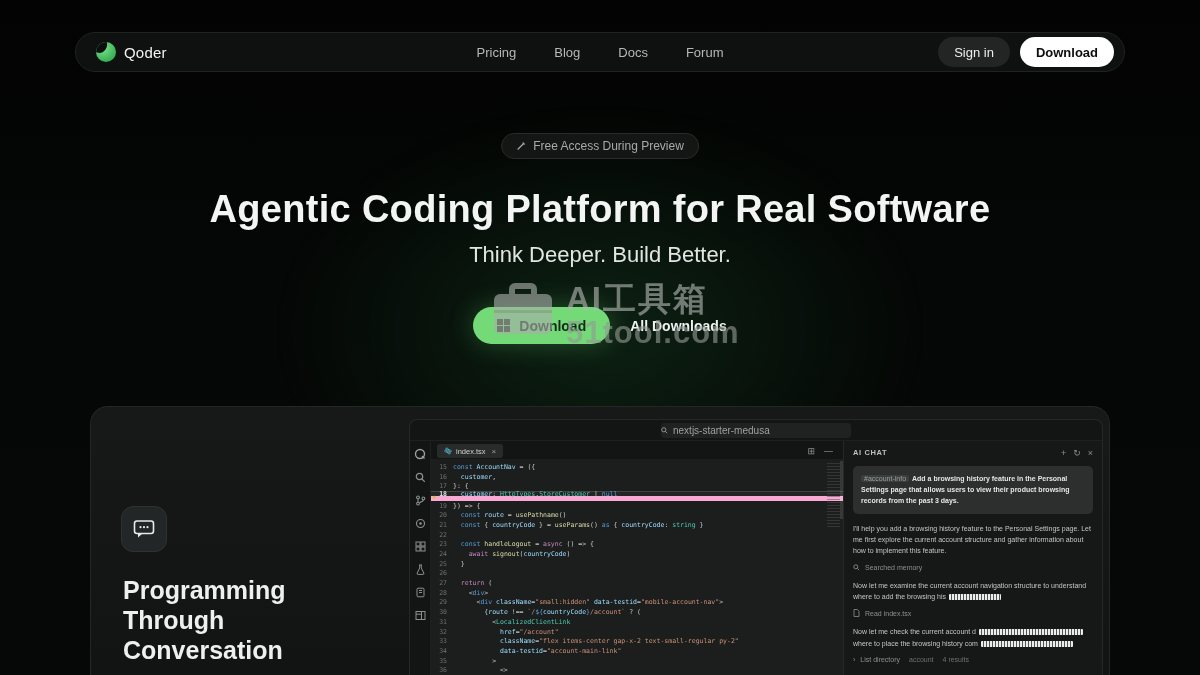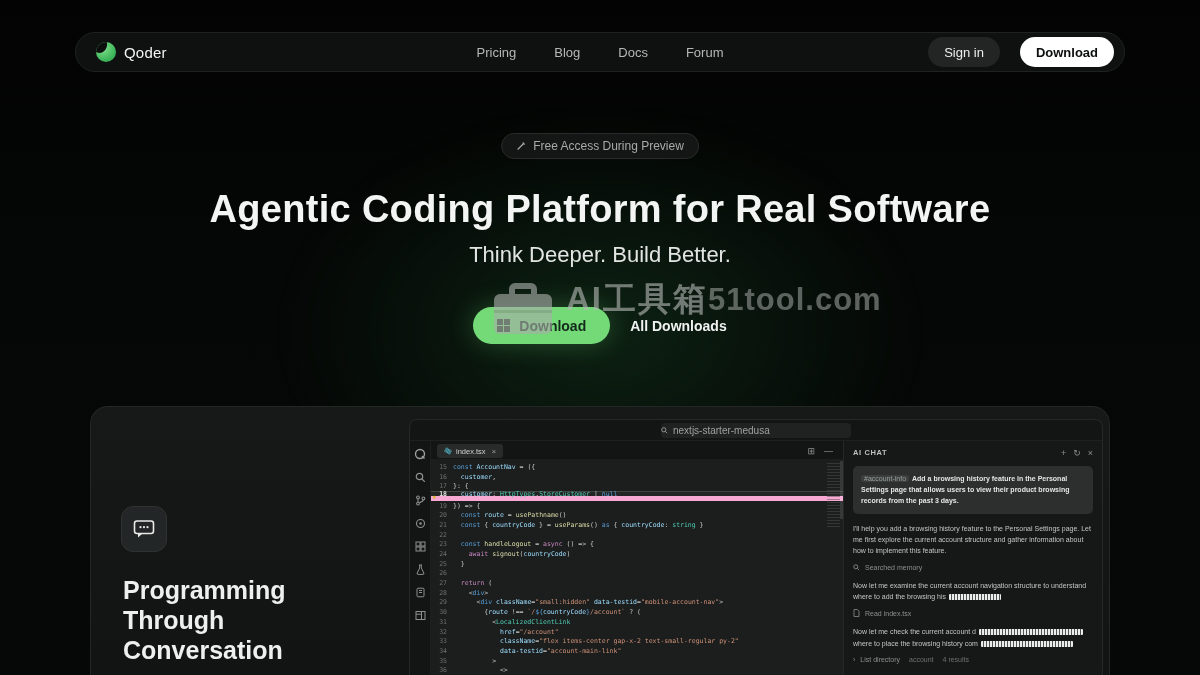--- a/index.html
+++ b/index.html
@@ -16,21 +16,21 @@
          background:rgba(16,18,17,.92); border:1px solid #1e2220; border-radius:21px;
          display:flex; align-items:center; padding:0 10px; z-index:5; }
   .nav-left { display:flex; align-items:center; gap:8px; margin-left:10px; }
   .logo-badge { width:20px; height:20px; border-radius:50%; background:radial-gradient(circle at 35% 30%, #7fe08a, #39b257 70%);
                 position:relative; overflow:hidden; }
   .logo-badge::after { content:""; position:absolute; left:-3px; top:-5px; width:14px; height:16px;
                 background:#0d0f0e; border-radius:50%; transform:rotate(18deg); }
   .brand { font-size:15px; font-weight:400; color:#f2f4f3; letter-spacing:.2px; cursor:pointer; }
   .nav-links { position:absolute; left:50%; transform:translateX(-50%); display:flex; gap:38px; }
   .nav-links a { font-size:13px; color:#b4b8b6; text-decoration:none; cursor:pointer; }
-  .nav-actions { margin-left:auto; display:flex; gap:20px; align-items:center; }
+  .nav-actions { margin-left:auto; display:flex; gap:10px; align-items:center; }
   .btn-signin { background:#222524; color:#eceeed; border:none; border-radius:15px; height:30px;
                 padding:0 16px; font-size:13px; font-family:inherit; cursor:pointer; }
   .btn-navdl { background:#ffffff; color:#0c0e0d; border:none; border-radius:15px; height:30px;
                padding:0 16px; font-size:13px; font-weight:700; font-family:inherit; cursor:pointer; }
 
   
   .badge { position:absolute; left:50%; transform:translateX(-50%); top:133px; height:26px;
            display:flex; align-items:center; gap:7px; padding:0 14px;
            background:rgba(22,25,24,.85); border:1px solid #272b29; border-radius:14px; z-index:4; }
   .badge span { font-size:12px; color:#a6aba9; }
@@ -41,21 +41,21 @@
   .cta-row { position:absolute; top:307px; left:0; width:100%; display:flex; justify-content:center;
              align-items:center; gap:20px; z-index:4; }
   .btn-cta { display:flex; align-items:center; gap:9px; height:37px; padding:0 24px;
              background:#74da78; color:#13291a; font-size:14px; font-weight:700; font-family:inherit;
              border:none; border-radius:19px; cursor:pointer; box-shadow:0 0 26px rgba(110,220,120,.28); }
   .all-dl { font-size:14px; font-weight:700; color:#f0f2f1; text-decoration:none; cursor:pointer; }
 
   
   .watermark { position:absolute; left:492px; top:282px; display:flex; align-items:flex-start; gap:12px;
                opacity:.62; z-index:6; pointer-events:none; }
-  .wm-texts { display:flex; flex-direction:row; }
+  .wm-texts { display:flex; flex-direction:column; }
   .wm-title { font-size:33px; font-weight:700; color:#b3b7b4; line-height:1.0; letter-spacing:2px; }
   .wm-site { font-size:31px; font-weight:700; color:#939894; line-height:1.0; margin-top:2px; letter-spacing:1px; }
 
   
   .feature-card { position:absolute; left:90px; top:406px; width:1020px; height:270px;
                   background:linear-gradient(180deg,#171918,#121413); border:1px solid #232725; border-bottom:none;
                   border-radius:18px 18px 0 0; z-index:3; overflow:hidden; }
   .feature-left { position:absolute; left:30px; top:0; width:280px; height:100%; }
   .feat-icon-tile { position:absolute; left:0; top:99px; width:46px; height:46px; border-radius:12px;
                     background:#232626; border:1px solid #2e3230; display:flex; align-items:center; justify-content:center; }

